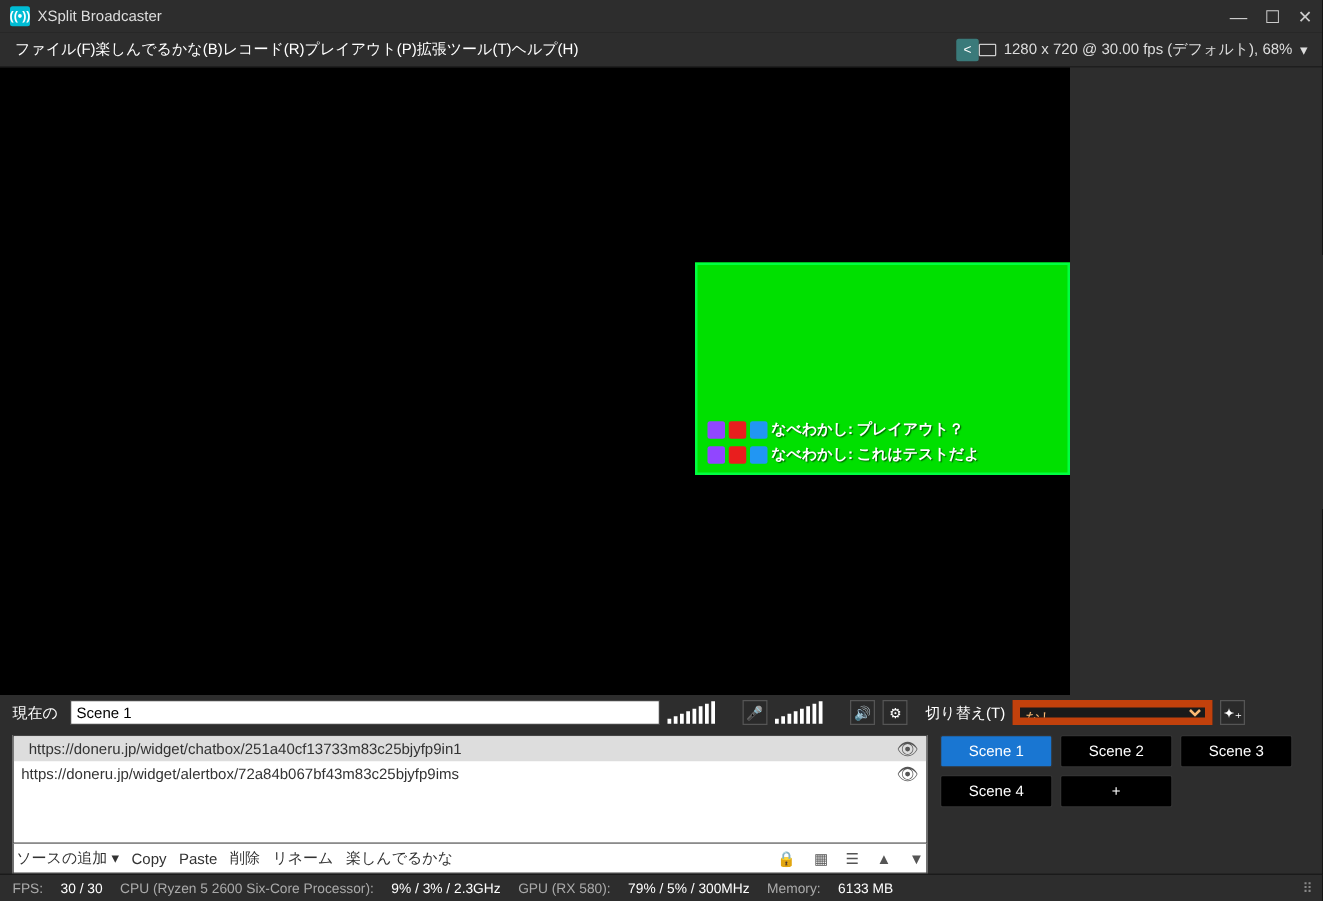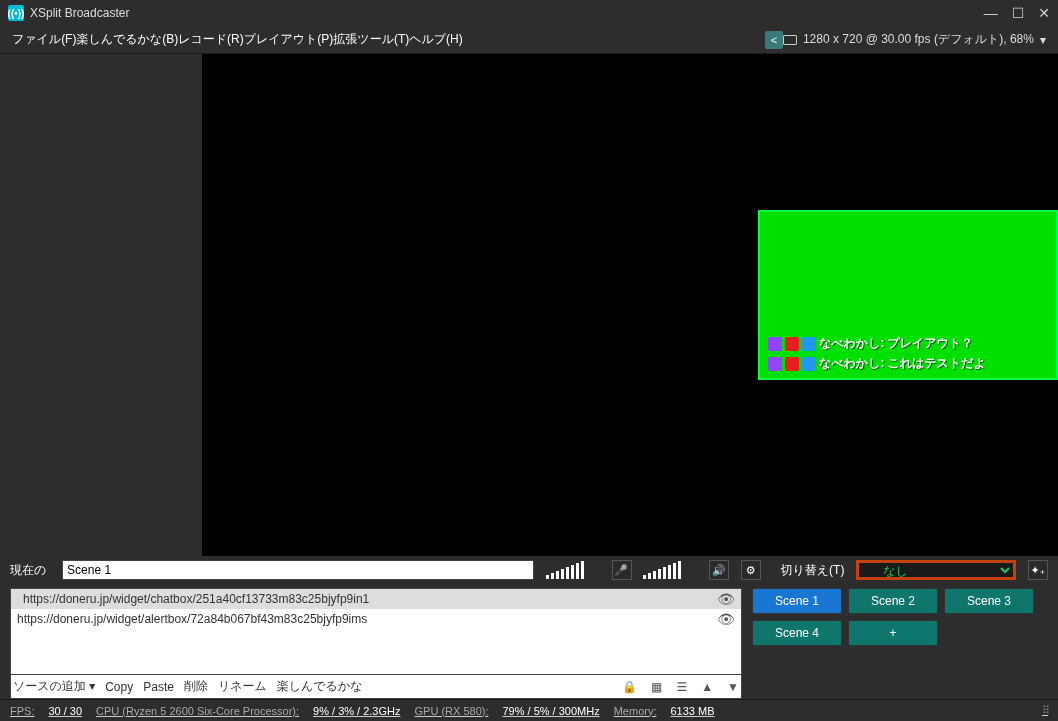--- a/index.html
+++ b/index.html
@@ -52,21 +52,21 @@
   display: flex; align-items: center; justify-content: center;
   border-radius: 2px; color: #fff; font-size: 11px;
 }
 .menubar .statusinfo { color: #ddd; font-size: 12px; display: flex; align-items: center; gap: 6px; }
 .menubar .statusinfo .screenicon { width: 14px; height: 10px; border: 1px solid #ccc; border-radius: 1px; }
 .canvas-area {
   flex: 1;
   background: #2d2d2d;
   display: flex;
   align-items: stretch;
-  justify-content: flex-end;
+  justify-content: flex-start;
   padding: 0;
   position: relative;
 }
 .canvas-black {
   width: 856px;
   background: #000;
   position: relative;
   margin-top: 0;
 }
 .green-source {
@@ -93,21 +93,20 @@
 .b-purple { background: #9146ff; }
 .b-red { background: #e91e1e; }
 .b-blue { background: #2196f3; }
 .controls-row {
   height: 28px;
   background: #2d2d2d;
   display: flex;
   align-items: center;
   padding: 0 10px;
   gap: 6px;
-  justify-content: space-between;
 }
 .scene-label { color: #fff; font-size: 12px; margin-right: 4px; }
 .scene-input {
   flex: 0 0 472px;
   height: 20px;
   background: #fff;
   color: #000;
   border: 1px solid #444;
   padding: 0 4px;
   font-size: 12px;
@@ -124,24 +123,24 @@
   width: 20px; height: 20px; border: 1px solid #555;
   background: #2a2a2a;
   display: flex; align-items: center; justify-content: center;
   color: #fff; font-size: 11px; cursor: pointer;
 }
 .trans-label { color: #fff; font-size: 12px; margin-left: 8px; }
 .trans-select {
   flex: 1;
   height: 20px;
   background: #1a1a1a;
-  border: 3px solid #c2410c;
-  color: #22c55e;
-  font-size: 12px;
-  padding: 0 20px;
+  border: 6px solid #c2410c;
+  color: #fdba74;
+  font-size: 12px;
+  padding: 0 0;
   max-width: 160px;
 }
 .lower-area {
   height: 115px;
   background: #2d2d2d;
   display: flex;
   gap: 10px;
   padding: 4px 10px 0 10px;
 }
 .sources-panel {
@@ -182,40 +181,39 @@
 .scenes-panel {
   flex: 1;
   display: flex;
   flex-wrap: wrap;
   gap: 6px;
   align-content: flex-start;
 }
 .scene-btn {
   width: 90px;
   height: 26px;
-  background: #0f766e;
+  background: #000000;
   border: 1px solid #333;
   color: #fff;
   font-size: 12px;
   display: flex; align-items: center; justify-content: center;
   cursor: pointer;
   border-radius: 2px;
 }
 .scene-btn.active { background: #1976d2; }
 .statusbar {
   height: 22px;
   background: #2d2d2d;
   border-top: 1px solid #1a1a1a;
   display: flex;
   align-items: center;
   padding: 0 10px;
   gap: 14px;
   color: #ccc;
   font-size: 11px;
-  text-decoration: underline;
 }
 .statusbar .lbl { color: #aaa; }
 .statusbar .val { color: #fff; }
 .statusbar .spacer { flex: 1; }
 .statusbar .grip { color: #888; letter-spacing: -2px; }
 </style>
 </head>
 <body>
 
 <div class="titlebar">

